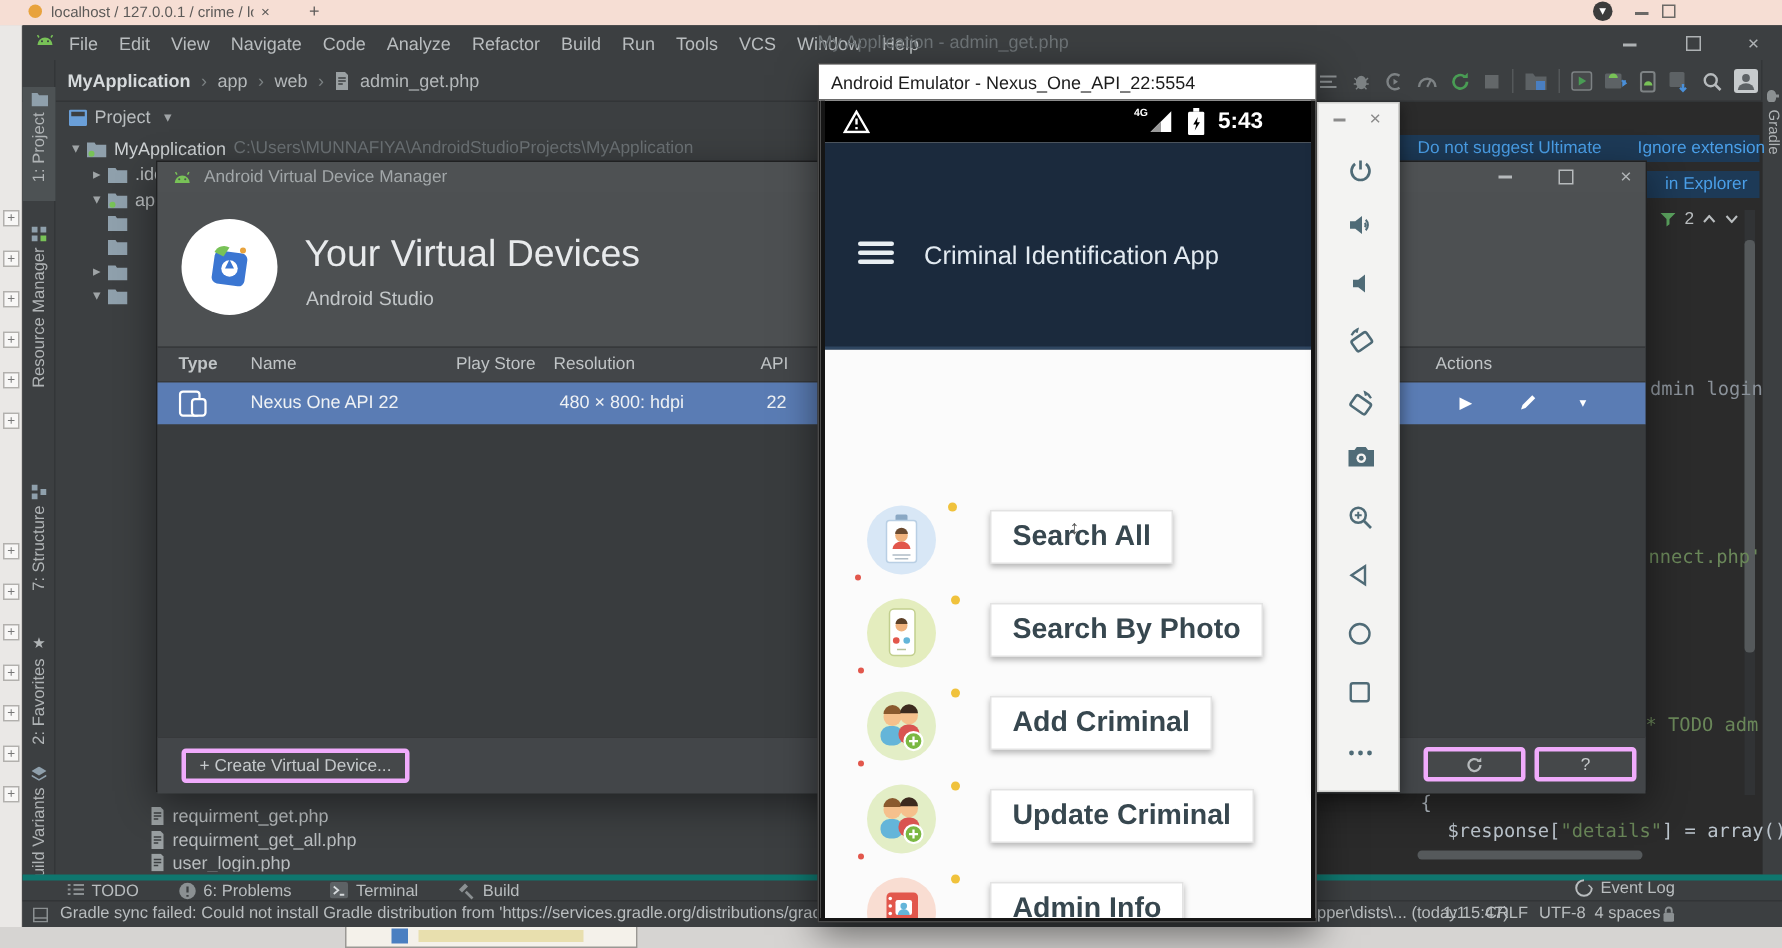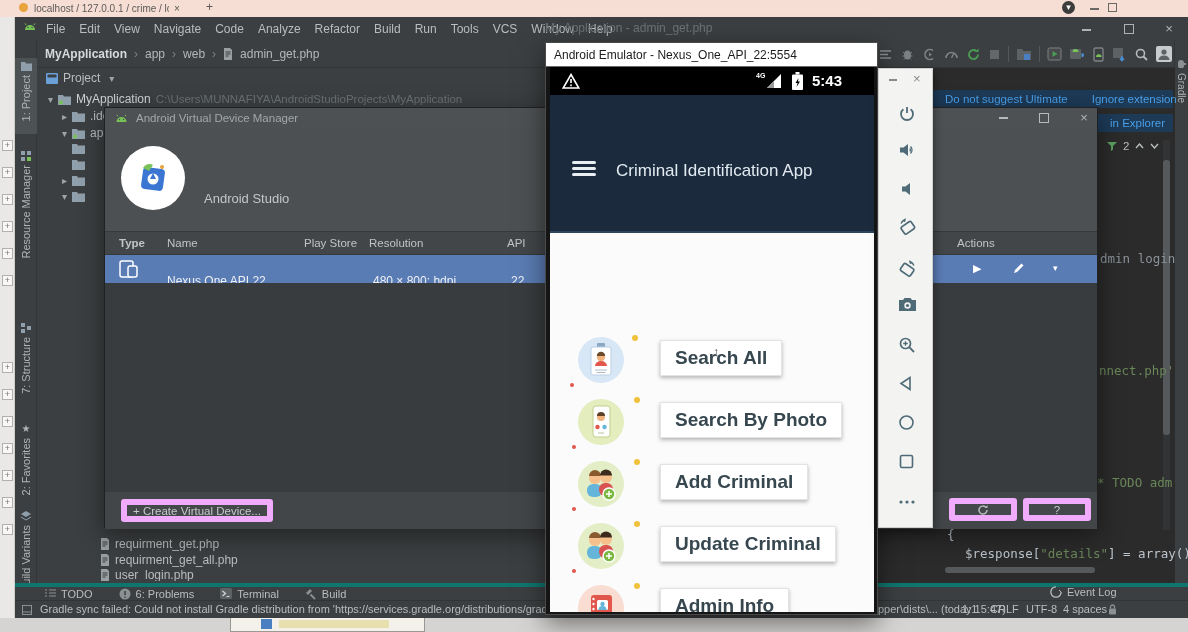--- a/index.html
+++ b/index.html
@@ -62,24 +62,24 @@
   .avd{left:104px;top:107px;width:994px;height:421px;background:#3a3d3f;border:1px solid #202122;
        box-shadow:0 8px 24px rgba(0,0,0,.45);}
   .avd-title{left:0;top:0;width:100%;height:20px;background:#4e5153;display:flex;align-items:center;gap:8px;padding:0 10px;}
   .avd-title-text{font-size:11.5px;color:#a2a7a9;}
   .avd-header{left:0;top:20px;width:100%;height:103px;background:#4d5052;}
   .avd-h1{font-size:25px;color:#e8eaec;}
   .avd-h2{font-size:13px;color:#c2c6c8;}
   .thead{left:0;top:123px;width:100%;height:24px;background:#434649;border-top:1px solid #37393b;border-bottom:1px solid #37393b;}
   .th{font-size:11.5px;color:#c0c4c6;top:5px;}
   .sel-row{left:0;top:147px;width:100%;height:28px;background:#5a7cb4;}
-  .td{font-size:12px;color:#eef1f4;top:19px;text-align:right;}
+  .td{font-size:12px;color:#eef1f4;top:6px;text-align:right;}
   .avd-body{left:0;top:175px;width:100%;height:208px;background:#393c3e;}
   .avd-bottom{left:0;top:383px;width:100%;height:38px;background:#434649;border-top:1px solid #37393b;}
-  .gbtn{background:#45484a;border:6px solid #f0abfc;border-radius:3px;color:#c6cacc;font-size:11.5px;
+  .gbtn{background:#45484a;border:3px solid #f0abfc;border-radius:3px;color:#c6cacc;font-size:11.5px;
         display:flex;align-items:center;justify-content:center;}
 
   
   .emu{left:545px;top:42px;width:333px;height:573px;background:#161616;border:1px solid #4a4a4a;
        box-shadow:0 8px 24px rgba(0,0,0,.5);}
   .emu-title{left:0;top:0;width:100%;height:24px;background:#fff;border-bottom:1px solid #6a6a6a;
              display:flex;align-items:center;padding:0 8px;}
   .emu-title-text{font-size:12px;color:#1c1c1c;}
   .phone{left:1px;top:24px;width:330px;height:545px;background:#fbfbfb;border-left:3px solid #151515;
          border-right:3px solid #151515;overflow:hidden;}
@@ -532,20 +532,21 @@
     <div class="abs avd-header">
       <span class="abs" style="left:16px;top:18px;width:64px;height:64px;border-radius:50%;background:#fff;">
         <svg class="abs" style="left:14px;top:14px;" width="36" height="36" viewBox="0 0 36 36">
             <rect x="7" y="8" width="22" height="22" rx="4" fill="#3b76d2" transform="rotate(8 18 19)"></rect>
             <circle cx="18" cy="19" r="5.5" fill="#fff"></circle>
             <path d="M18 13l3 6h-6z" fill="#3b76d2"></path>
             <path d="M8 8a7 7 0 0 1 10-3l-4 6z" fill="#78c257"></path>
             <circle cx="27" cy="7" r="2" fill="#e8a33d"></circle>
           </svg>
       </span>
+      <span class="abs avd-h1" style="left:98px;top:27px;">Your Virtual Devices</span>
       <span class="abs avd-h2" style="left:99px;top:63px;">Android Studio</span>
     </div>
 
     <div class="abs thead">
       <span class="abs th" style="left:14px;font-weight:bold;">Type</span>
       <span class="abs th" style="left:62px;">Name</span>
       <span class="abs th" style="left:199px;">Play Store</span>
       <span class="abs th" style="left:264px;">Resolution</span>
       <span class="abs th" style="left:402px;">API</span>
       <span class="abs th" style="left:852px;">Actions</span>

